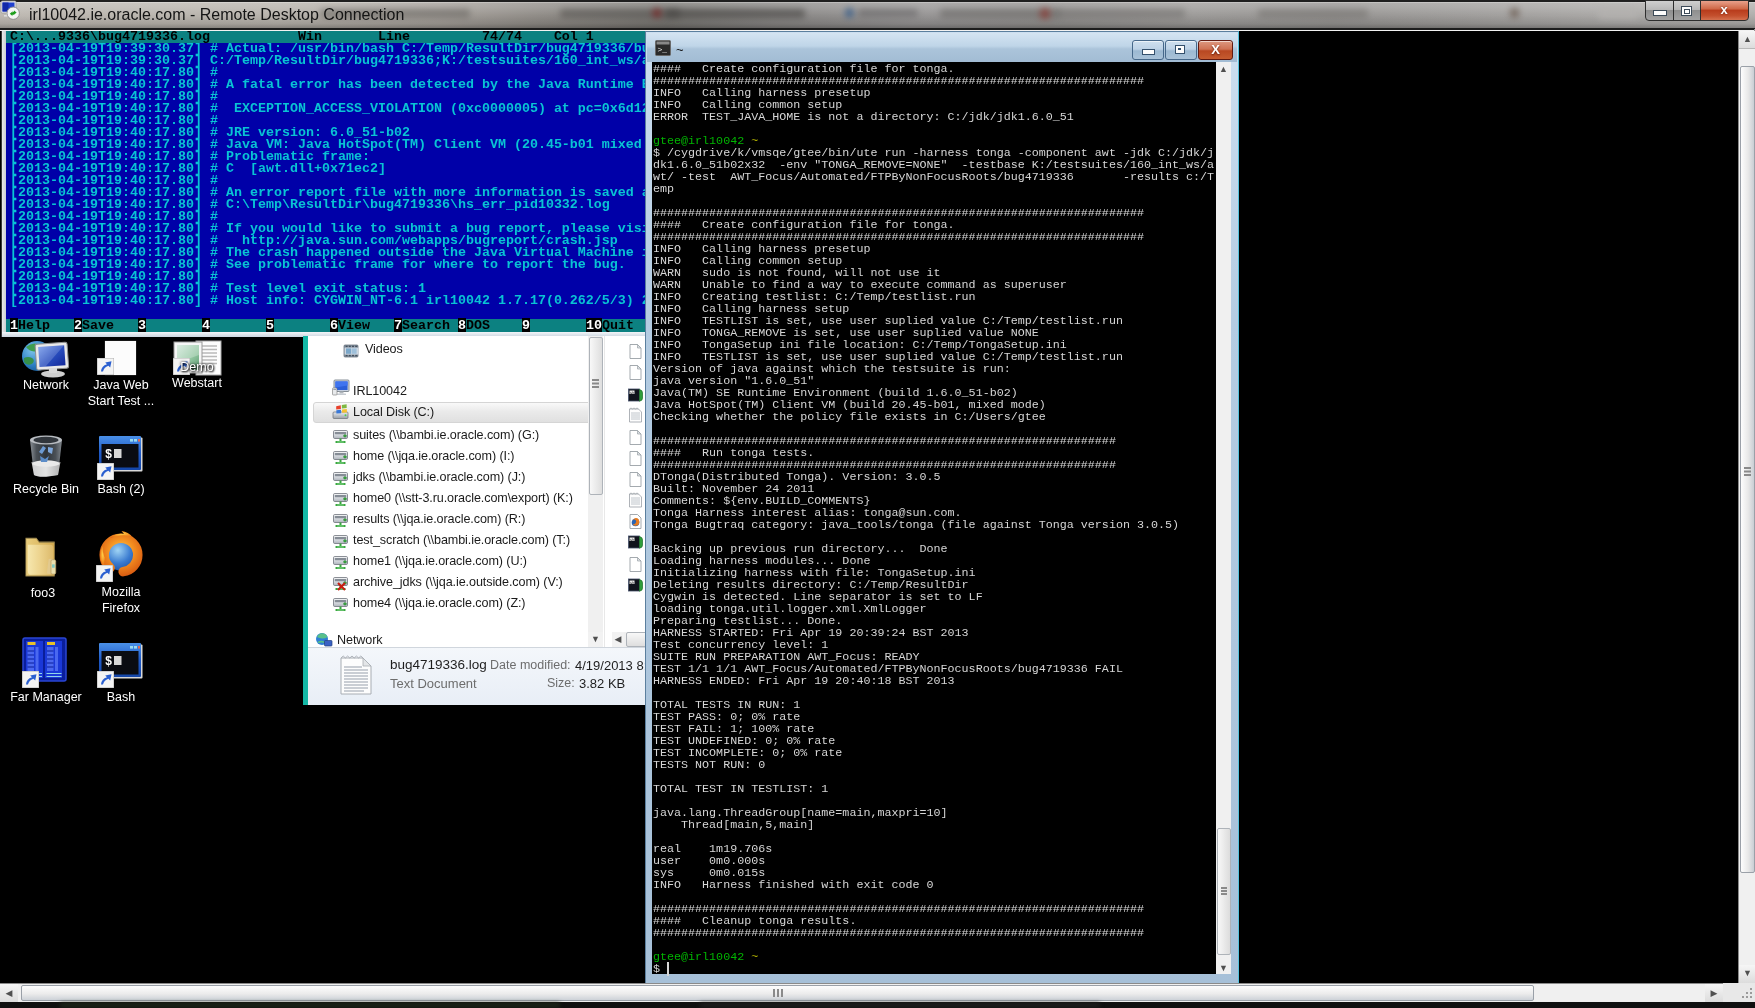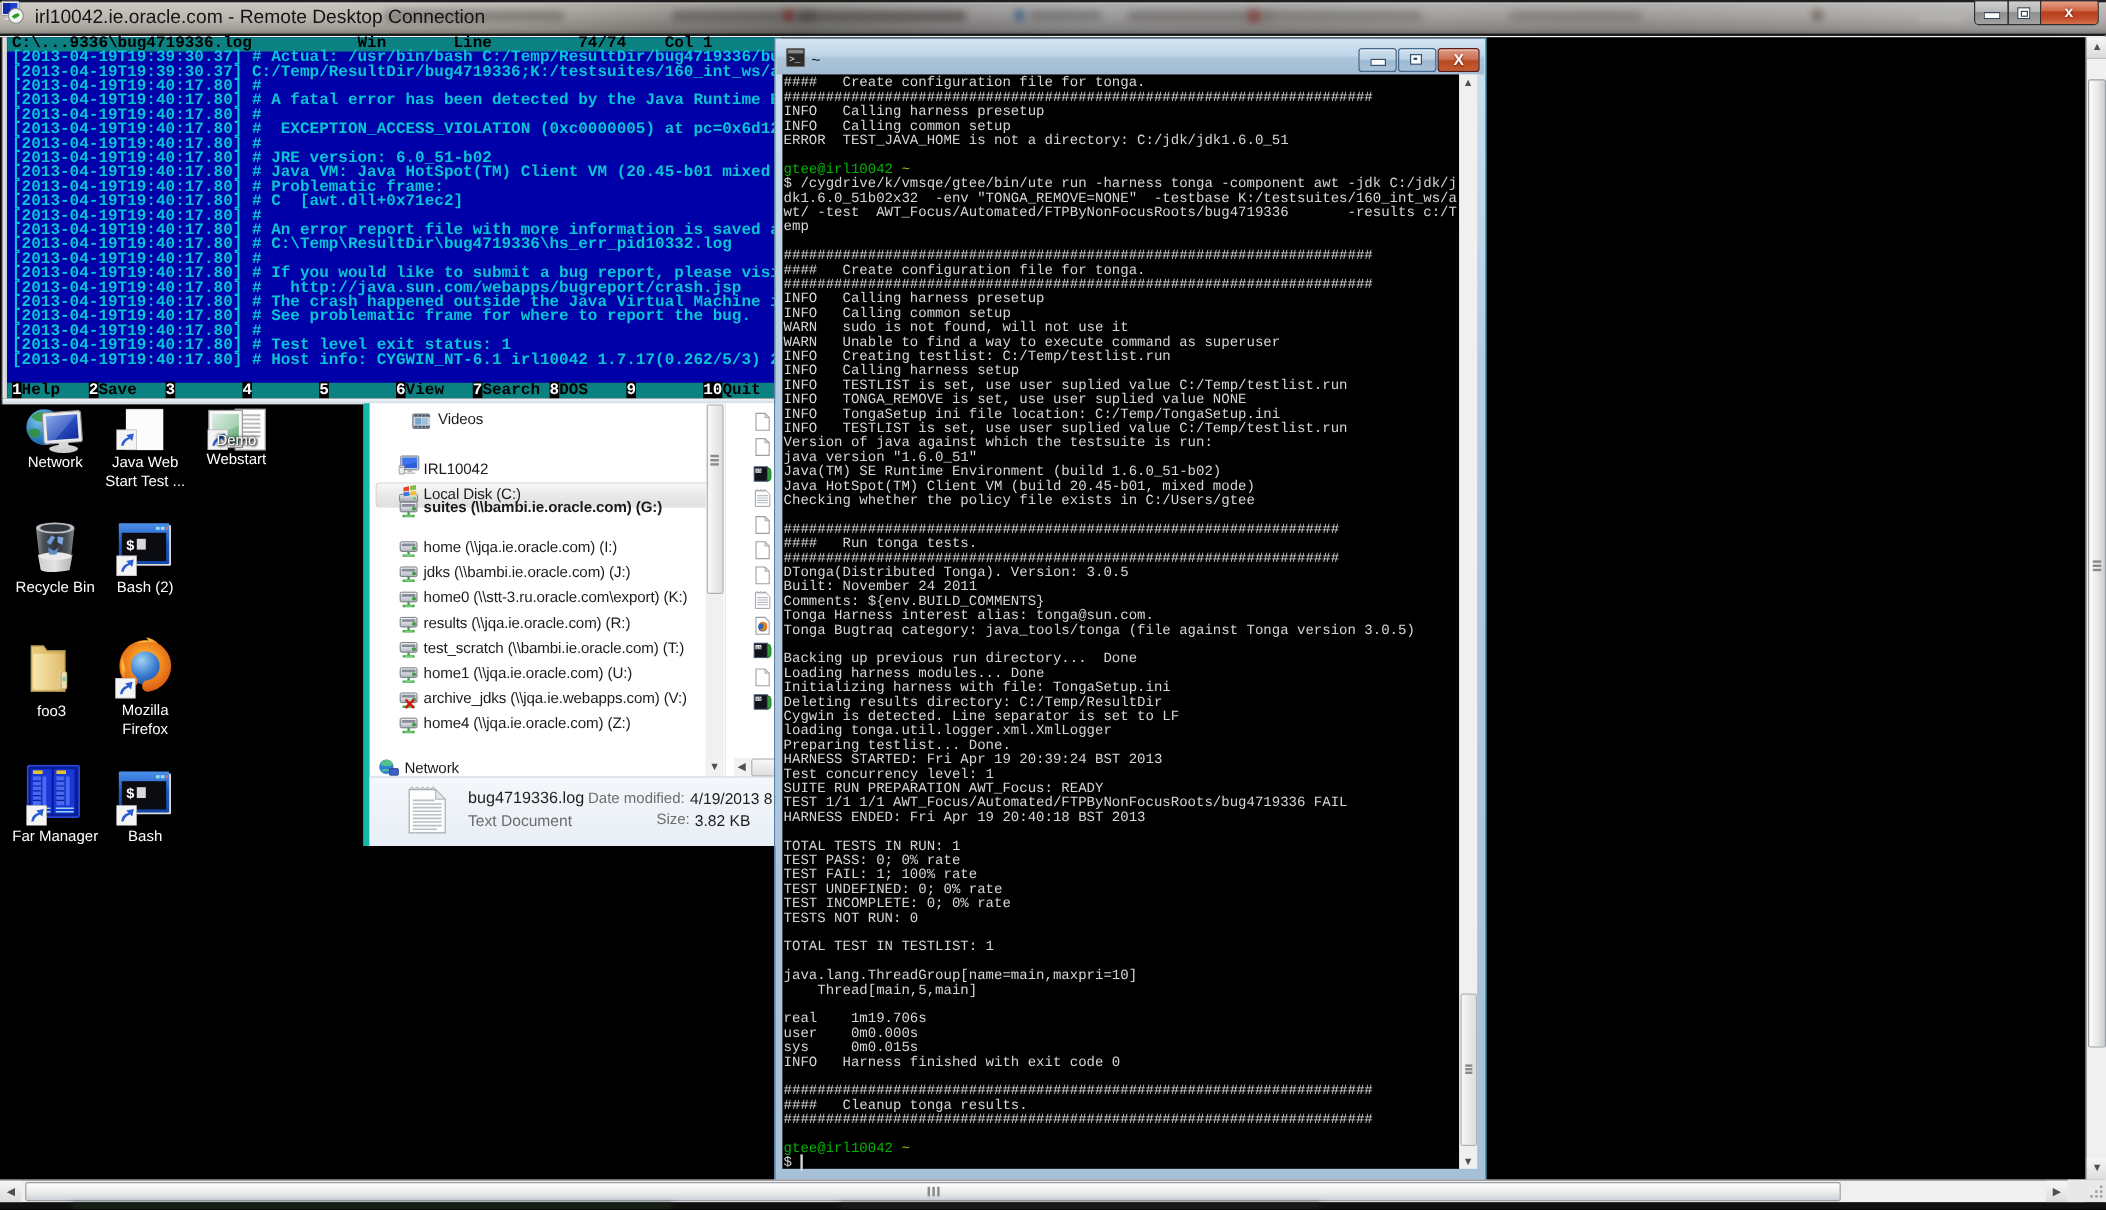--- a/index.html
+++ b/index.html
@@ -201,21 +201,21 @@
         </linearGradient>
       <circle cx="13.5" cy="11.2" r="1" fill="#49d04a"></circle>
       <g transform="translate(3,0)">
        <path d="M1.2 2.2 l4.6-.9 .1 3.6 -4.7 .6z" fill="#e8412c"></path>
        <path d="M6.8 1.1 l4.8-.9 .1 3.7 -4.8 .6z" fill="#7eb842"></path>
        <path d="M1.3 6.2 l4.7-.5 .1 3.5 -4.7 .3z" fill="#3878d8"></path>
        <path d="M7 5.5 l4.8-.5 .1 3.6 -4.8 .2z" fill="#f5c132"></path>
       </g>
     </svg>
       <div class="trow" style="left:45px;top:69px;">Local Disk (C:)</div>
-    <div class="drow" style="top:78px;font-weight:bold;">
+    <div class="drow" style="top:90px;">
         <svg width="17" height="17" viewBox="0 0 17 17">
           <use href="#ndico"></use>
         </svg>
         <span class="dlbl">suites (\\bambi.ie.oracle.com) (G:)</span>
       </div>
     <div class="drow" style="top:111px;">
         <svg width="17" height="17" viewBox="0 0 17 17">
           <use href="#ndico"></use>
         </svg>
         <span class="dlbl">home (\\jqa.ie.oracle.com) (I:)</span>
@@ -250,21 +250,21 @@
         </svg>
         <span class="dlbl">home1 (\\jqa.ie.oracle.com) (U:)</span>
       </div>
     <div class="drow" style="top:237px;">
         <svg width="17" height="17" viewBox="0 0 17 17">
           <use href="#ndico"></use>
         </svg>
         <svg width="9" height="9" viewBox="0 0 9 9" style="top:9px;left:5px;">
           <path d="M1 1 L8 8 M8 1 L1 8" stroke="#c81d10" stroke-width="2.1"></path>
         </svg>
-        <span class="dlbl">archive_jdks (\\jqa.ie.webapps.com) (V:)</span>
+        <span class="dlbl">archive_jdks (\\jqa.ie.outside.com) (V:)</span>
       </div>
     <div class="drow" style="top:258px;">
         <svg width="17" height="17" viewBox="0 0 17 17">
           <use href="#ndico"></use>
         </svg>
         <span class="dlbl">home4 (\\jqa.ie.oracle.com) (Z:)</span>
       </div>
     <svg class="ticon" style="left:7px;top:296px;" width="18" height="16" viewBox="0 0 18 16">
       <circle cx="7" cy="7" r="6" fill="#2f7fd6"></circle>
       <path d="M2 5 a6 6 0 0 1 5-3.8 A6 6 0 0 1 12.6 5 q-2.6 1.8-5.6 1.6 Q4 6.4 2 5z" fill="#58c08a"></path>

